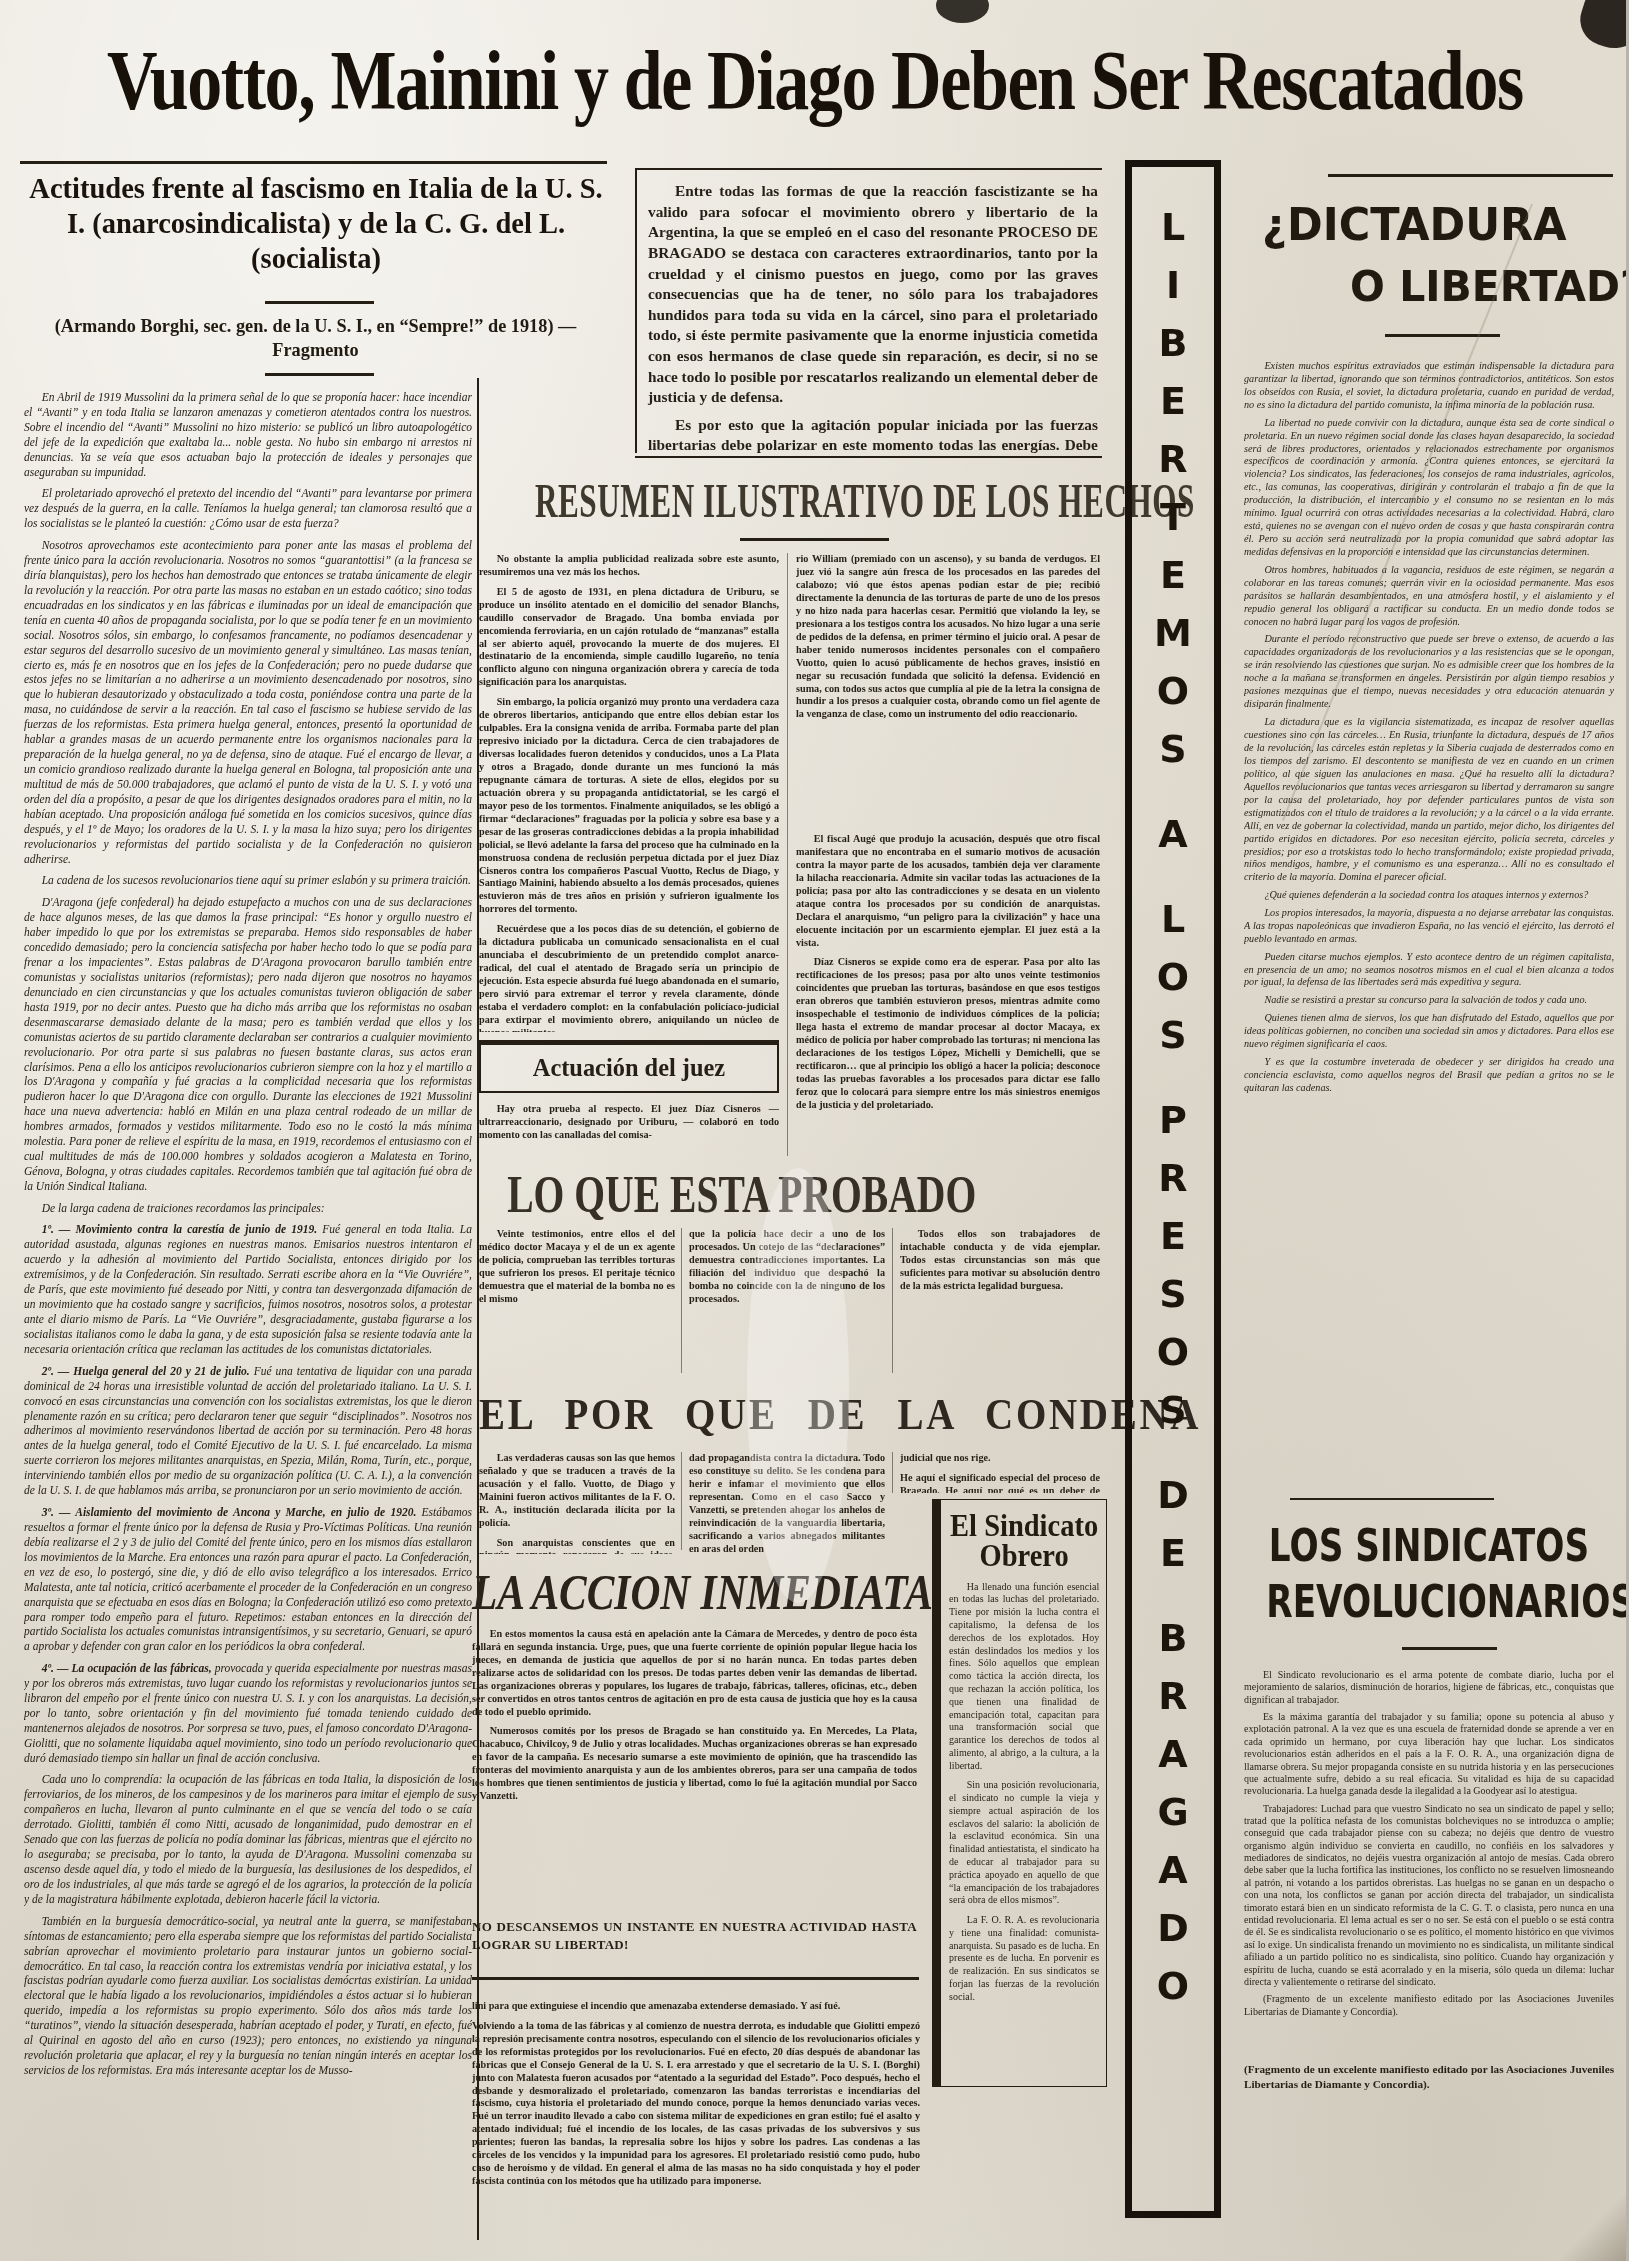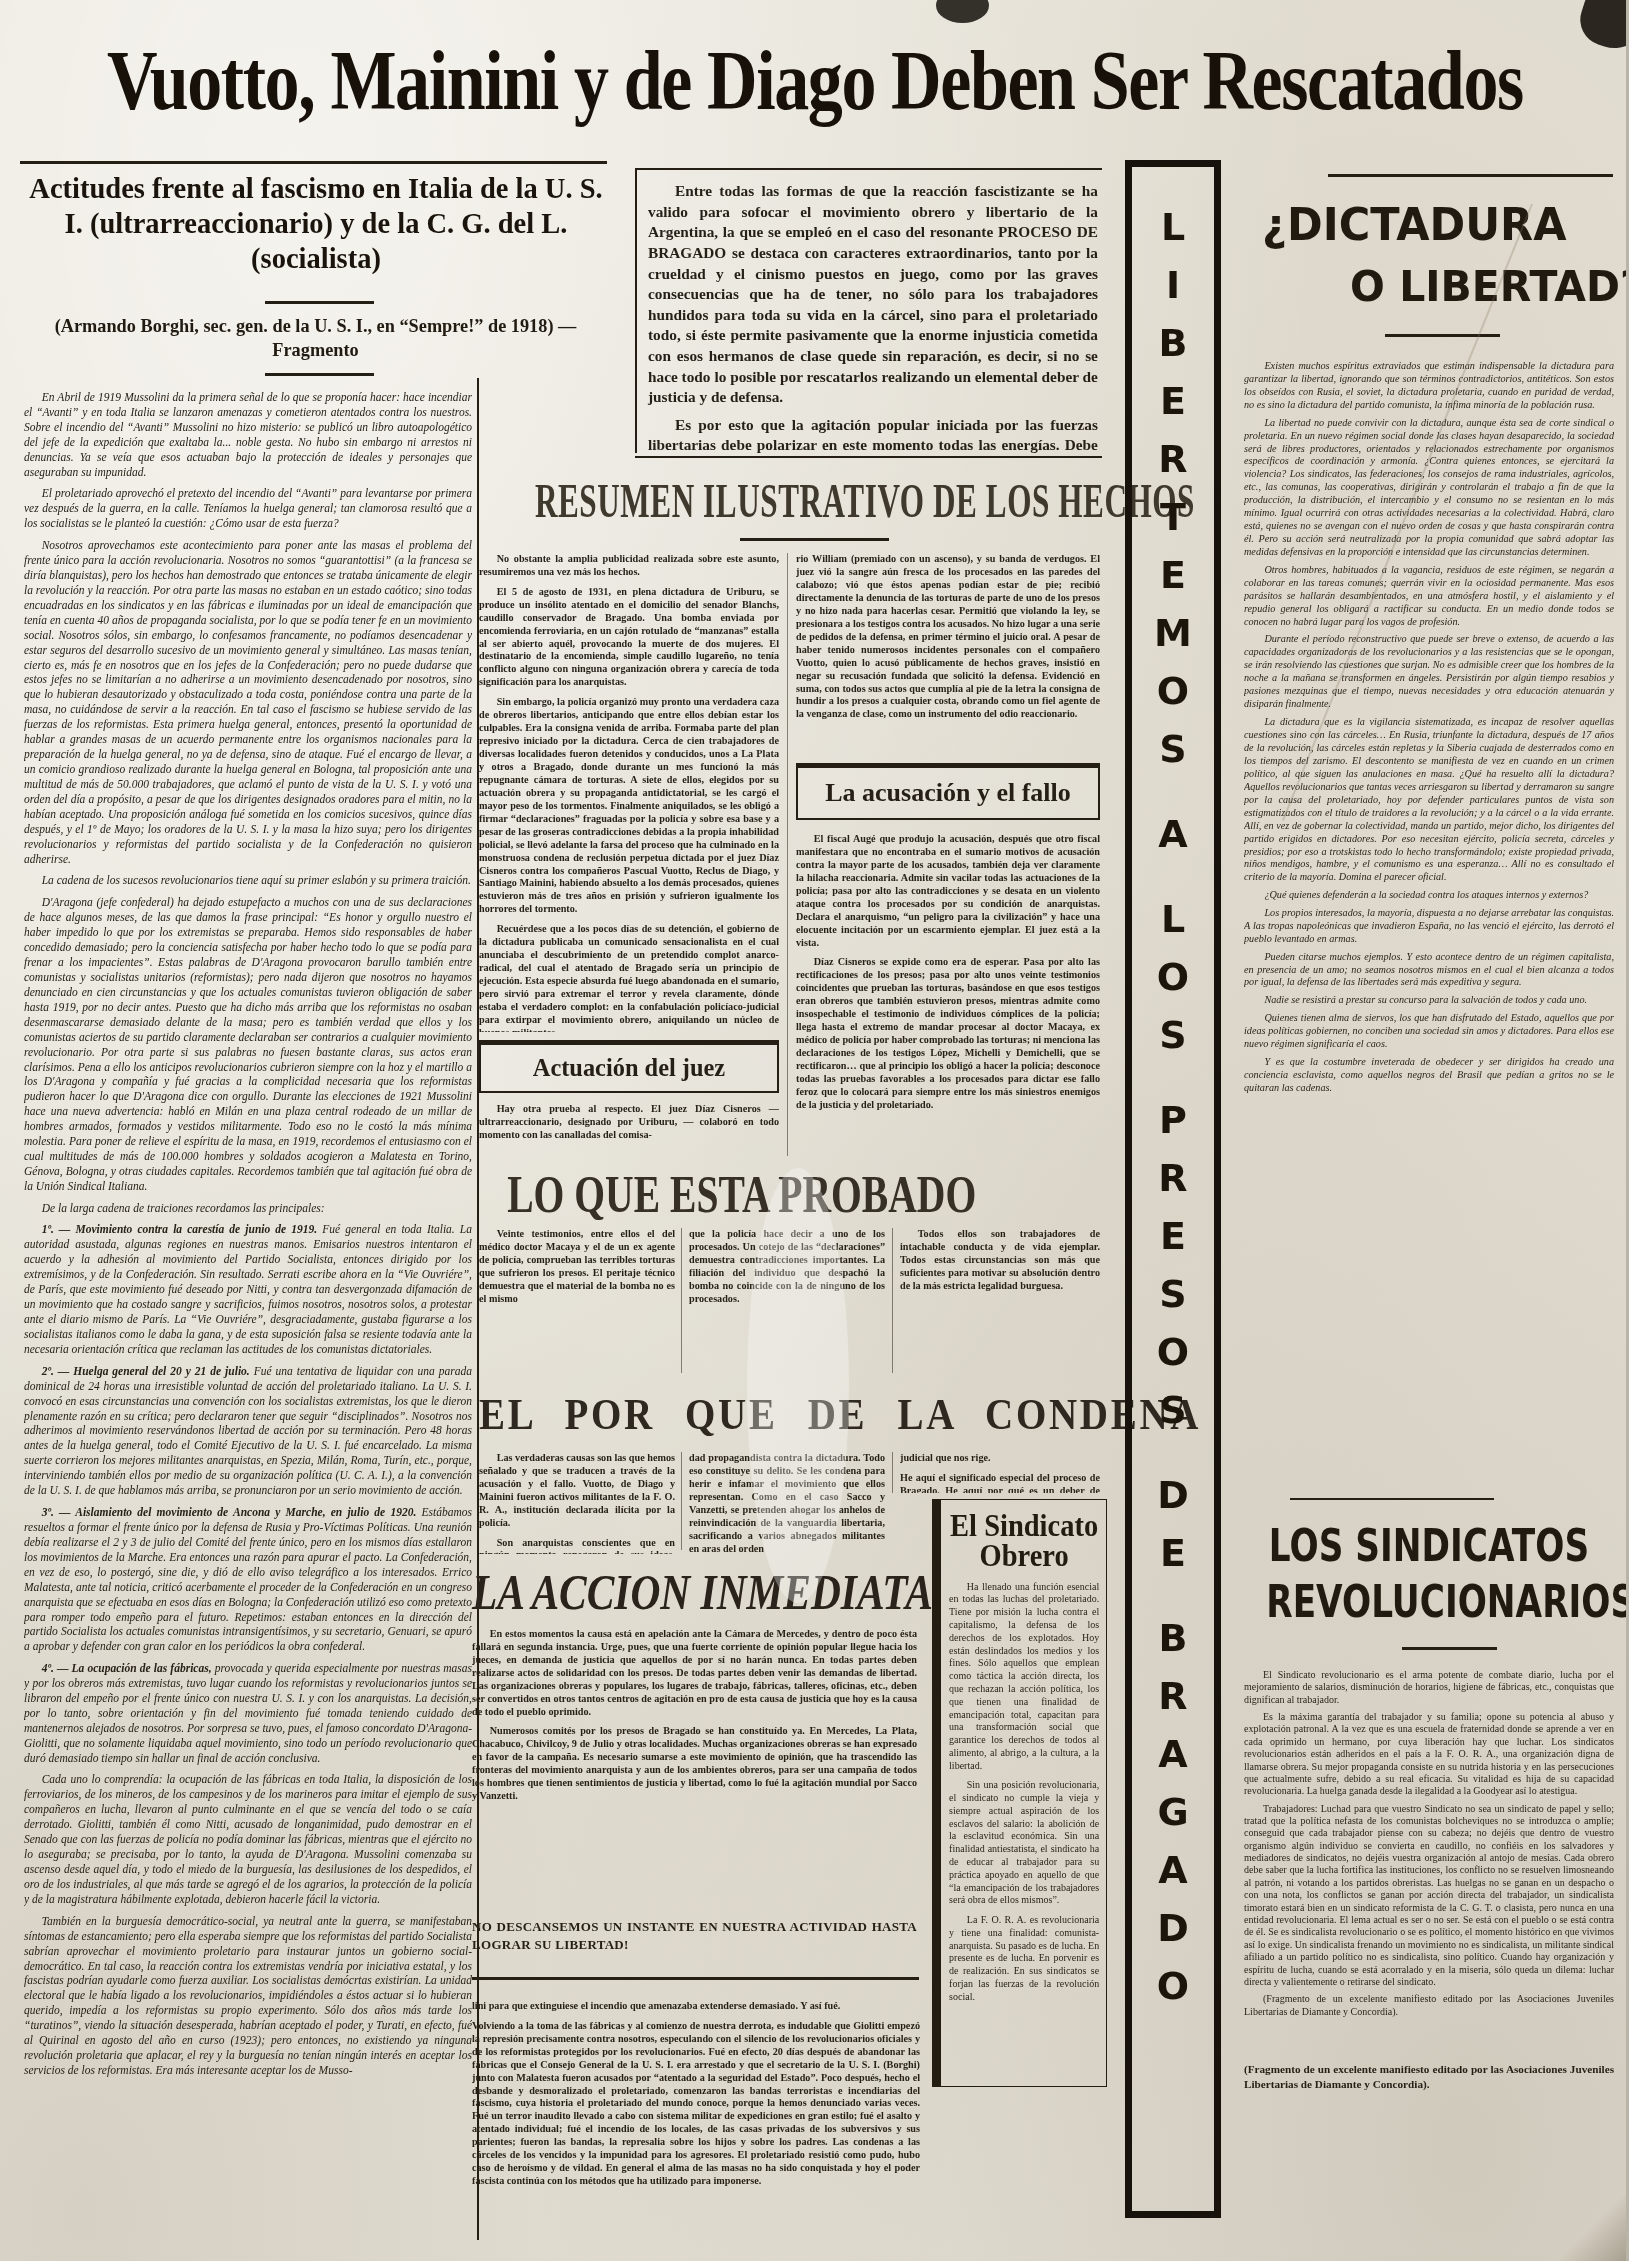--- a/index.html
+++ b/index.html
@@ -68,21 +68,21 @@
   .artifact{position:absolute;pointer-events:none;}
 </style>
 </head>
 <body>
 
 <div class="page">
 
   <div class="abs masthead" style="left:20.4px;top:33px;width:1589px;">Vuotto, Mainini y de Diago Deben Ser Rescatados</div>
   <div class="abs rule" style="left:20.4px;top:161px;width:587px;height:3.4px;"></div>
 
-  <div class="abs left-title" style="left:24px;top:172px;width:584px;">Actitudes frente al fascismo en Italia de la U. S. I. (ultrarreaccionario) y de la C. G. del L. (socialista)</div>
+  <div class="abs left-title" style="left:24px;top:172px;width:584px;">Actitudes frente al fascismo en Italia de la U. S. I. (anarcosindicalista) y de la C. G. del L. (socialista)</div>
   <div class="abs rule" style="left:265px;top:301px;width:109px;height:2.7px;"></div>
   <div class="abs byline" style="left:37px;top:315px;width:557px;">(Armando Borghi, sec. gen. de la U. S. I., en “Sempre!” de 1918) — Fragmento</div>
   <div class="abs rule" style="left:265px;top:373px;width:109px;height:2.7px;"></div>
   <div class="abs left-body jtext clip" style="left:24px;top:390px;width:448px;height:1850px;">
       <p>En Abril de 1919 Mussolini da la primera señal de lo que se proponía hacer: hace incendiar el “Avanti” y en toda Italia se lanzaron amenazas y cometieron atentados contra los nuestros. Sobre el incendio del “Avanti” Mussolini no hizo misterio: se publicó un libro autoapologético del jefe de la expedición que exaltaba la... noble gesta. No hubo sin embargo ni arrestos ni denuncias. Ya se veía que esos actuaban bajo la protección de ideales y personajes que aseguraban su impunidad.</p>
       <p>El proletariado aprovechó el pretexto del incendio del “Avanti” para levantarse por primera vez después de la guerra, en la calle. Teníamos la huelga general; tan clamorosa resultó que a los socialistas se le planteó la cuestión: ¿Cómo usar de esta fuerza?</p>
       <p>Nosotros aprovechamos este acontecimiento para poner ante las masas el problema del frente único para la acción revolucionaria. Nosotros no somos “guarantottisi” (a la francesa se diría blanquistas), pero los hechos han demostrado que entonces se trataba únicamente de elegir la revolución y la reacción. Por otra parte las masas no estaban en un estado caótico; sino todas encuadradas en los sindicatos y en las fábricas e iluminadas por un ideal de emancipación que tenía en cuenta 40 años de propaganda socialista, por lo que se podía tener fe en un movimiento social. Nosotros sólos, sin embargo, lo confesamos francamente, no podíamos desencadenar y estar seguros del desarrollo sucesivo de un movimiento general y simultáneo. Las masas tenían, cierto es, más fe en nosotros que en los jefes de la Confederación; pero no puede dudarse que estos jefes no se limitarían a no adherirse a un movimiento desencadenado por nosotros, sino que lo hubieran desautorizado y obstaculizado a toda costa, poniéndose contra una parte de la masa, no cuidándose de servir a la reacción. En tal caso el fascismo se hubiese servido de las fuerzas de los reformistas. Esta primera huelga general, entonces, presentó la oportunidad de hablar a grandes masas de un acuerdo permanente entre los organismos nacionales para la preparación de la huelga general, no ya de defensa, sino de ataque. Fué el encargo de llevar, a un comicio grandioso realizado durante la huelga general en Bologna, tal proposición ante una multitud de más de 50.000 trabajadores, que aclamó el punto de vista de la U. S. I. y votó una orden del día a propósito, a pesar de que los dirigentes designados oradores para el mitin, no la habían aceptado. Una proposición análoga fué sometida en los comicios sucesivos, quince días después, y el 1º de Mayo; los oradores de la U. S. I. y la masa la hizo suya; pero los dirigentes revolucionarios y reformistas del partido socialista y de la Confederación no quisieron adherirse.</p>
       <p>La cadena de los sucesos revolucionarios tiene aquí su primer eslabón y su primera traición.</p>
       <p>D'Aragona (jefe confederal) ha dejado estupefacto a muchos con una de sus declaraciones de hace algunos meses, de las que damos la frase principal: “Es honor y orgullo nuestro el haber impedido lo que por los extremistas se preparaba. Hemos sido responsables de haber concedido demasiado; pero la conciencia satisfecha por haber hecho todo lo que se podía para frenar a los impacientes”. Estas palabras de D'Aragona provocaron barullo también entre comunistas y socialistas unitarios (reformistas); pero nada dijeron que nosotros no hayamos denunciado en cien circunstancias y que los actuales comunistas tuvieron obligación de saber hasta 1919, por no decir antes. Puesto que ha dicho más arriba que los reformistas no osaban desenmascararse demasiado delante de la masa; pero es también verdad que ellos y los comunistas aciertos de su partido claramente declaraban ser contrarios a cualquier movimiento revolucionario. Por otra parte si sus palabras no fuesen bastante claras, sus actos eran clarísimos. Pena a ello los anticipos revolucionarios cubrieron siempre con la hoz y el martillo a los D'Aragona y compañía y fué gracias a la complicidad necesaria que los reformistas pudieron hacer lo que D'Aragona dice con orgullo. Durante las elecciones de 1921 Mussolini hace una nueva advertencia: habló en Milán en una plaza central rodeado de un millar de hombres armados, formados y vestidos militarmente. Todo eso no le costó la más mínima molestia. Para poner de relieve el espíritu de la masa, en 1919, recordemos el entusiasmo con el cual multitudes de más de 100.000 hombres y soldados acogieron a Malatesta en Torino, Génova, Bologna, y otras ciudades capitales. Recordemos también que tal agitación fué obra de la Unión Sindical Italiana.</p>
       <p>De la larga cadena de traiciones recordamos las principales:</p>
@@ -109,21 +109,20 @@
       <p>No obstante la amplia publicidad realizada sobre este asunto, resumiremos una vez más los hechos.</p>
       <p>El 5 de agosto de 1931, en plena dictadura de Uriburu, se produce un insólito atentado en el domicilio del senador Blanchs, caudillo conservador de Bragado. Una bomba enviada por encomienda ferroviaria, en un cajón rotulado de “manzanas” estalla al ser abierto aquél, provocando la muerte de dos mujeres. El destinatario de la encomienda, simple caudillo lugareño, no tenía conflicto alguno con ninguna organización obrera y carecía de toda significación para los anarquistas.</p>
       <p>Sin embargo, la policía organizó muy pronto una verdadera caza de obreros libertarios, anticipando que entre ellos debían estar los culpables. Era la consigna venida de arriba. Formaba parte del plan represivo iniciado por la dictadura. Cerca de cien trabajadores de diversas localidades fueron detenidos y conducidos, unos a La Plata y otros a Bragado, donde durante un mes funcionó la más repugnante cámara de torturas. A siete de ellos, elegidos por su actuación obrera y su propaganda antidictatorial, se les cargó el mayor peso de los tormentos. Finalmente aniquilados, se les obligó a firmar “declaraciones” fraguadas por la policía y sobre esa base y a pesar de las groseras contradicciones debidas a la propia inhabilidad policial, se llevó adelante la farsa del proceso que ha culminado en la monstruosa condena de reclusión perpetua dictada por el juez Díaz Cisneros contra los compañeros Pascual Vuotto, Reclus de Diago, y Santiago Mainini, habiendo absuelto a los demás procesados, quienes estuvieron más de tres años en prisión y sufrieron igualmente los horrores del tormento.</p>
       <p>Recuérdese que a los pocos días de su detención, el gobierno de la dictadura publicaba un comunicado sensacionalista en el cual anunciaba el descubrimiento de un pretendido complot anarco-radical, del cual el atentado de Bragado sería un principio de ejecución. Esta especie absurda fué luego abandonada en el sumario, pero sirvió para extremar el terror y revela claramente, dónde estaba el verdadero complot: en la confabulación policíaco-judicial para extirpar el movimiento obrero, aniquilando un núcleo de buenos militantes.</p>
     </div>
   <div class="abs grule" style="left:787px;top:553px;width:1.4px;height:603px;"></div>
   <div class="abs smalltext jtext noind clip" style="left:796px;top:553px;width:304px;height:204px;">
       <p>rio William (premiado con un ascenso), y su banda de verdugos. El juez vió la sangre aún fresca de los procesados en las paredes del calabozo; vió que éstos apenas podían estar de pie; recibió directamente la denuncia de las torturas de parte de uno de los presos y no hizo nada para hacerlas cesar. Permitió que violando la ley, se presionara a los testigos contra los acusados. No hizo lugar a una serie de pedidos de la defensa, en primer término el juicio oral. A pesar de haber tenido numerosos incidentes personales con el compañero Vuotto, quien lo acusó públicamente de hechos graves, insistió en negar su recusación fundada que solicitó la defensa. Evidenció en suma, con todos sus actos que cumplía al pie de la letra la consigna de hundir a los presos a cualquier costa, obrando como un fiel agente de la venganza de clase, como un instrumento del odio reaccionario.</p>
     </div>
 
-  <div class="abs boxed" style="left:796px;top:763px;width:304px;height:57px;font-size:26px;">La acusación y el fallo</div>
   <div class="abs smalltext jtext clip" style="left:796px;top:833px;width:304px;height:322px;">
       <p>El fiscal Augé que produjo la acusación, después que otro fiscal manifestara que no encontraba en el sumario motivos de acusación contra la mayor parte de los acusados, también deja ver claramente la hilacha reaccionaria. Admite sin vacilar todas las actuaciones de la policía; pasa por alto las contradicciones y se desata en un violento ataque contra los procesados por su condición de anarquistas. Declara el anarquismo, “un peligro para la civilización” y hace una elocuente incitación por un escarmiento ejemplar. El juez está a la vista.</p>
       <p>Díaz Cisneros se expide como era de esperar. Pasa por alto las rectificaciones de los presos; pasa por alto unos veinte testimonios coincidentes que prueban las torturas, basándose en que esos testigos eran obreros que también estuvieron presos, mientras admite como insospechable el testimonio de individuos cómplices de la policía; llega hasta el extremo de mandar procesar al doctor Macaya, ex médico de policía por haber comprobado las torturas; ni menciona las declaraciones de los testigos López, Michelli y Demichelli, que se rectificaron… que al principio los obligó a hacer la policía; desconoce todas las pruebas favorables a los procesados para dictar ese fallo feroz que lo colocará para siempre entre los más siniestros enemigos de la justicia y del proletariado.</p>
     </div>
 
   <div class="abs boxed" style="left:479px;top:1040px;width:300px;height:53px;font-size:24.4px;">Actuación del juez</div>
   <div class="abs smalltext jtext clip" style="left:479px;top:1103px;width:300px;height:52px;">
       <p>Hay otra prueba al respecto. El juez Díaz Cisneros — ultrarreaccionario, designado por Uriburu, — colaboró en todo momento con las canalladas del comisa-</p>
     </div>
 

